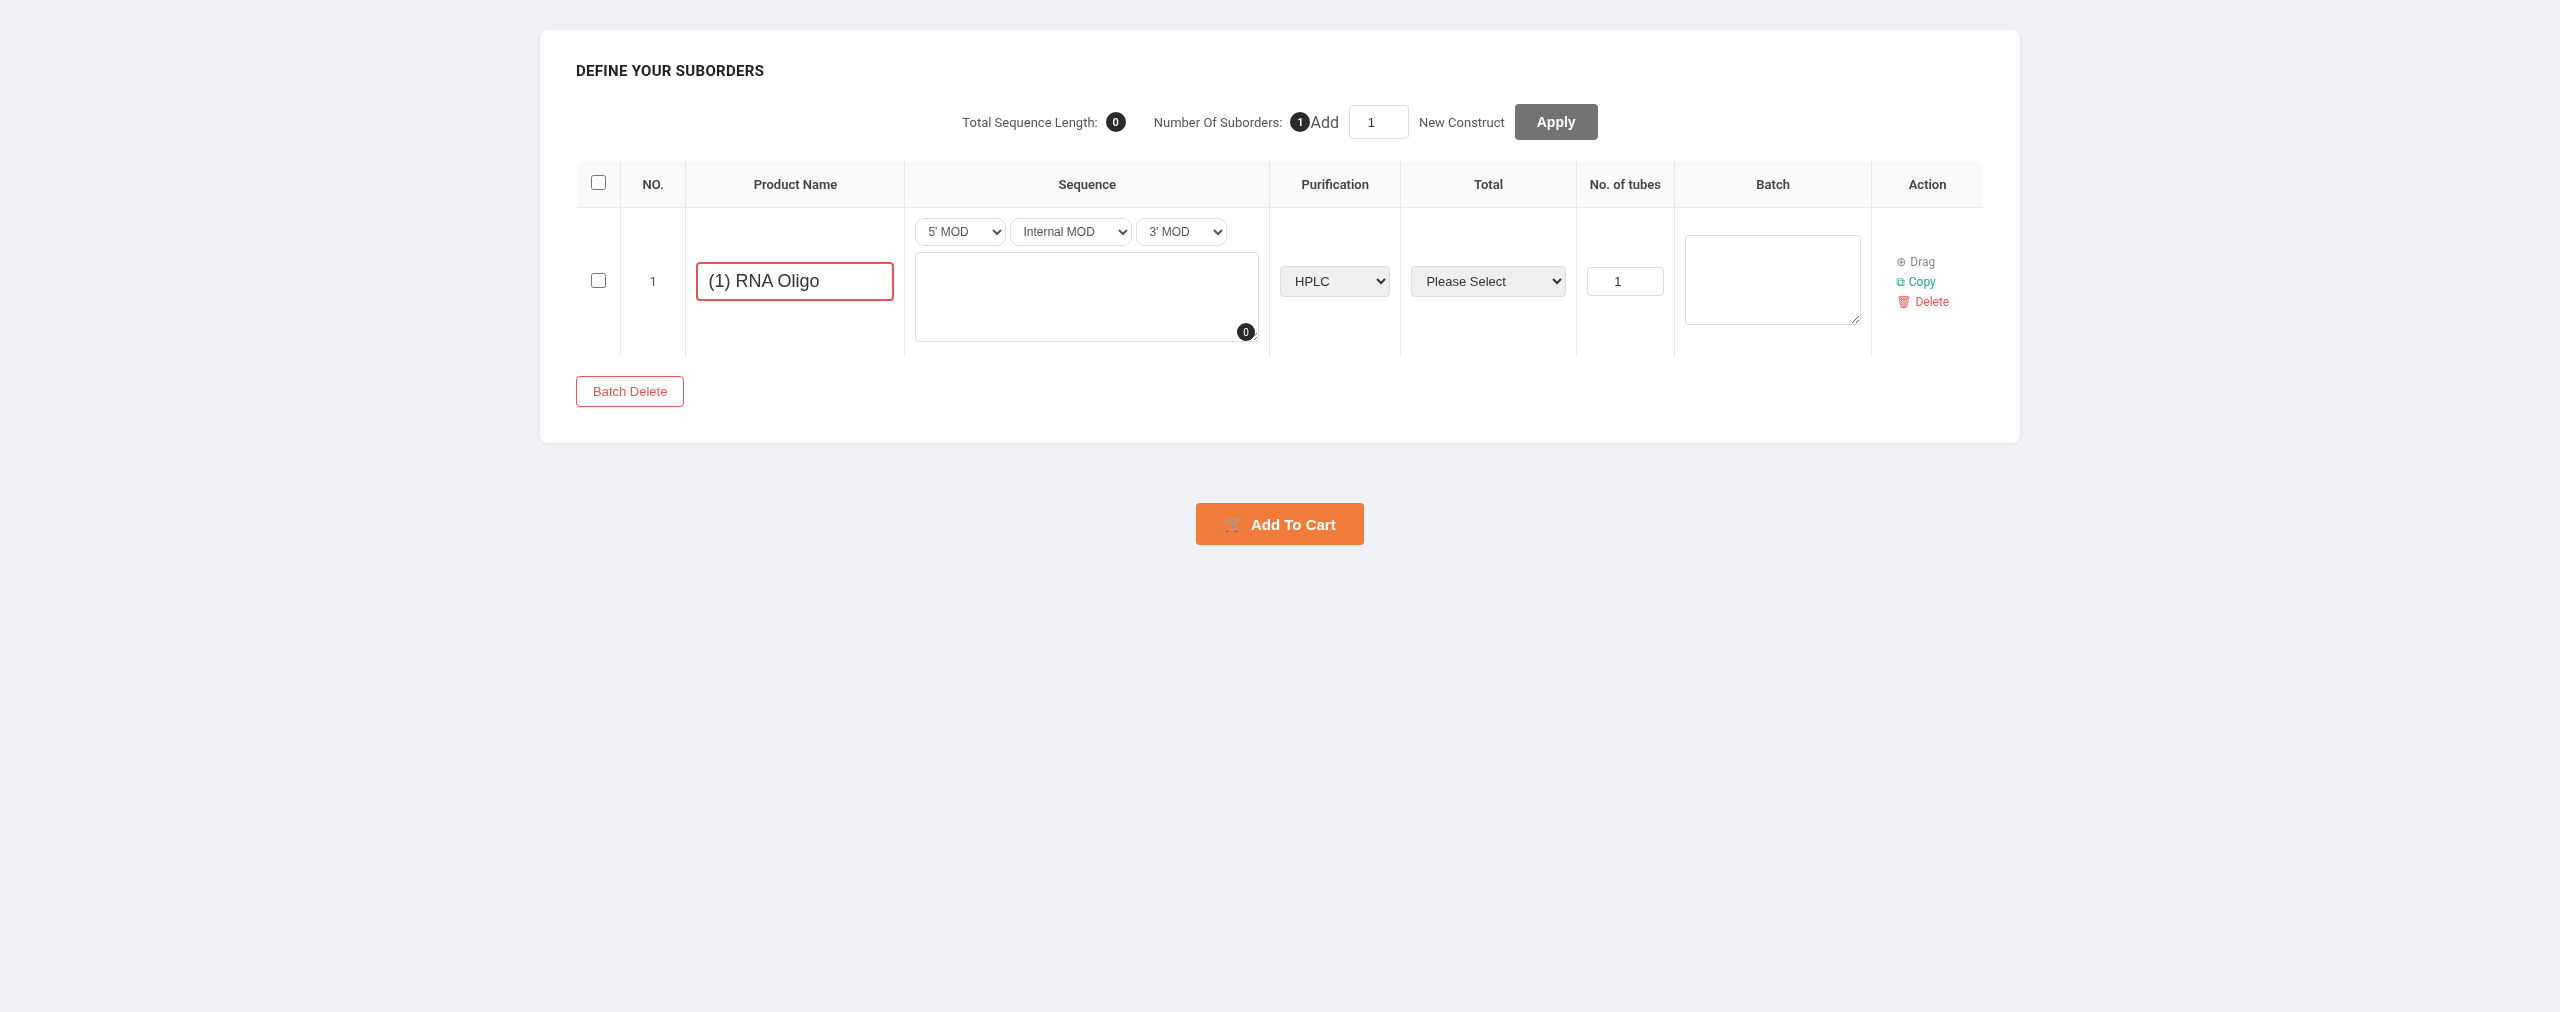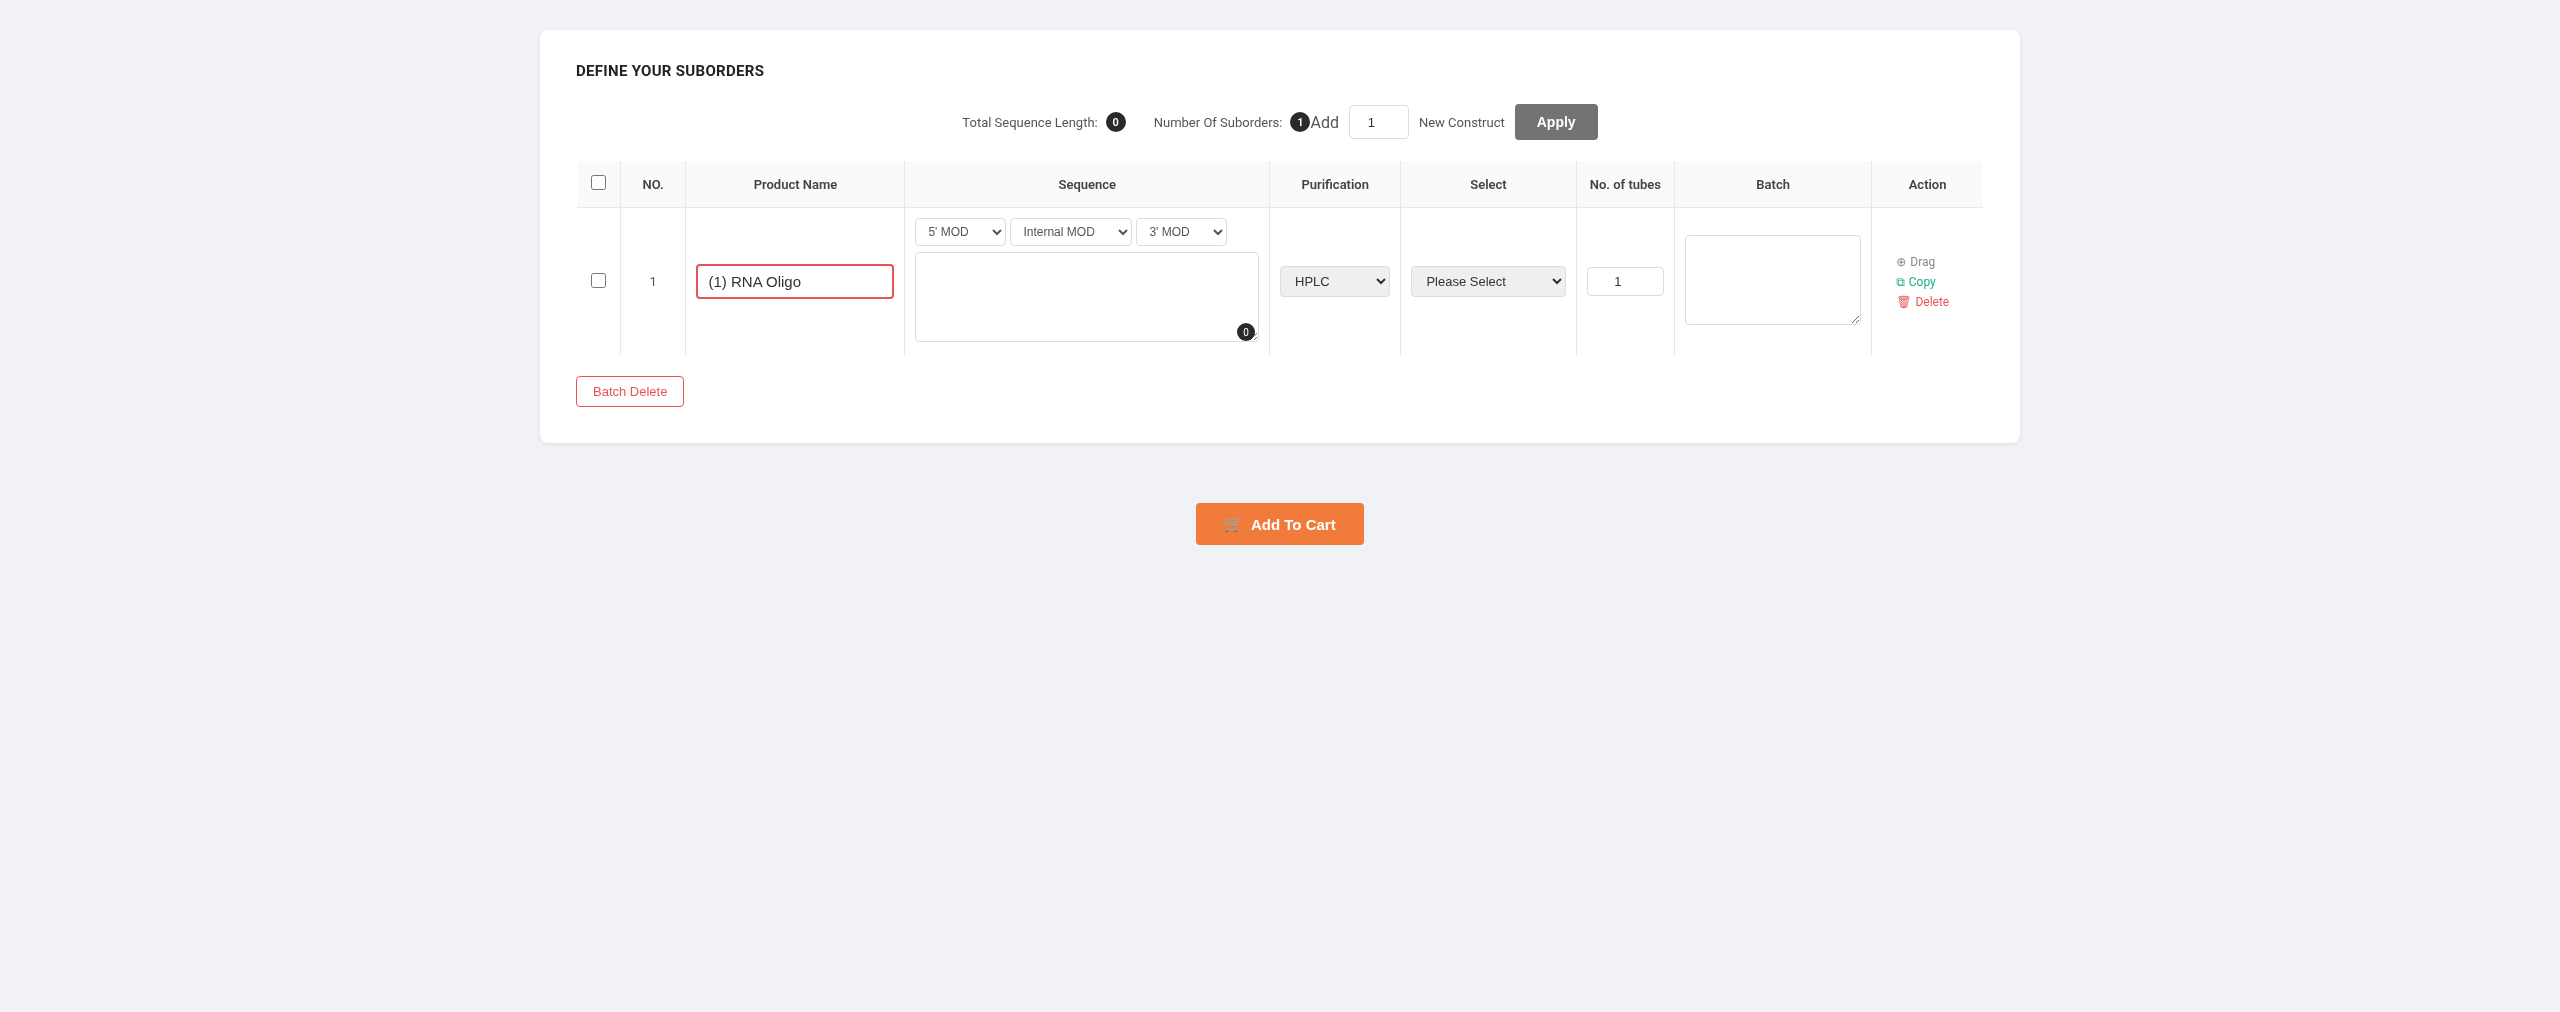--- a/index.html
+++ b/index.html
@@ -197,34 +197,34 @@
       text-align: center;
       color: #555;
       font-size: 13px;
     }
 
     .product-input {
       width: 100%;
       border: 2px solid #e85454;
       border-radius: 4px;
       padding: 7px 10px;
-      font-size: 15px;
+      font-size: 18px;
       color: #333;
       outline: none;
     }
 
     .seq-controls {
       display: flex;
       gap: 4px;
       margin-bottom: 6px;
     }
 
     .seq-select {
       border: 1px solid #ddd;
-      border-radius: 4px;
+      border-radius: 9px;
       padding: 5px 20px 5px 8px;
       font-size: 12px;
       color: #555;
       appearance: auto;
       background: #fff;
       cursor: pointer;
       outline: none;
     }
 
     .seq-textarea {
@@ -407,21 +407,21 @@
     <table class="suborders-table">
       <thead>
         <tr>
           <th class="col-checkbox">
             <input type="checkbox" style="">
           </th>
           <th class="col-no">NO.</th>
           <th class="col-product">Product Name</th>
           <th class="col-sequence">Sequence</th>
           <th class="col-purification">Purification</th>
-          <th class="col-scale">Select</th>
+          <th class="col-scale">Total</th>
           <th class="col-tubes">No. of tubes</th>
           <th class="col-note">Batch</th>
           <th class="col-action">Action</th>
         </tr>
       </thead>
       <tbody>
         <tr>
           <td class="col-checkbox">
             <input type="checkbox" style="">
           </td>

